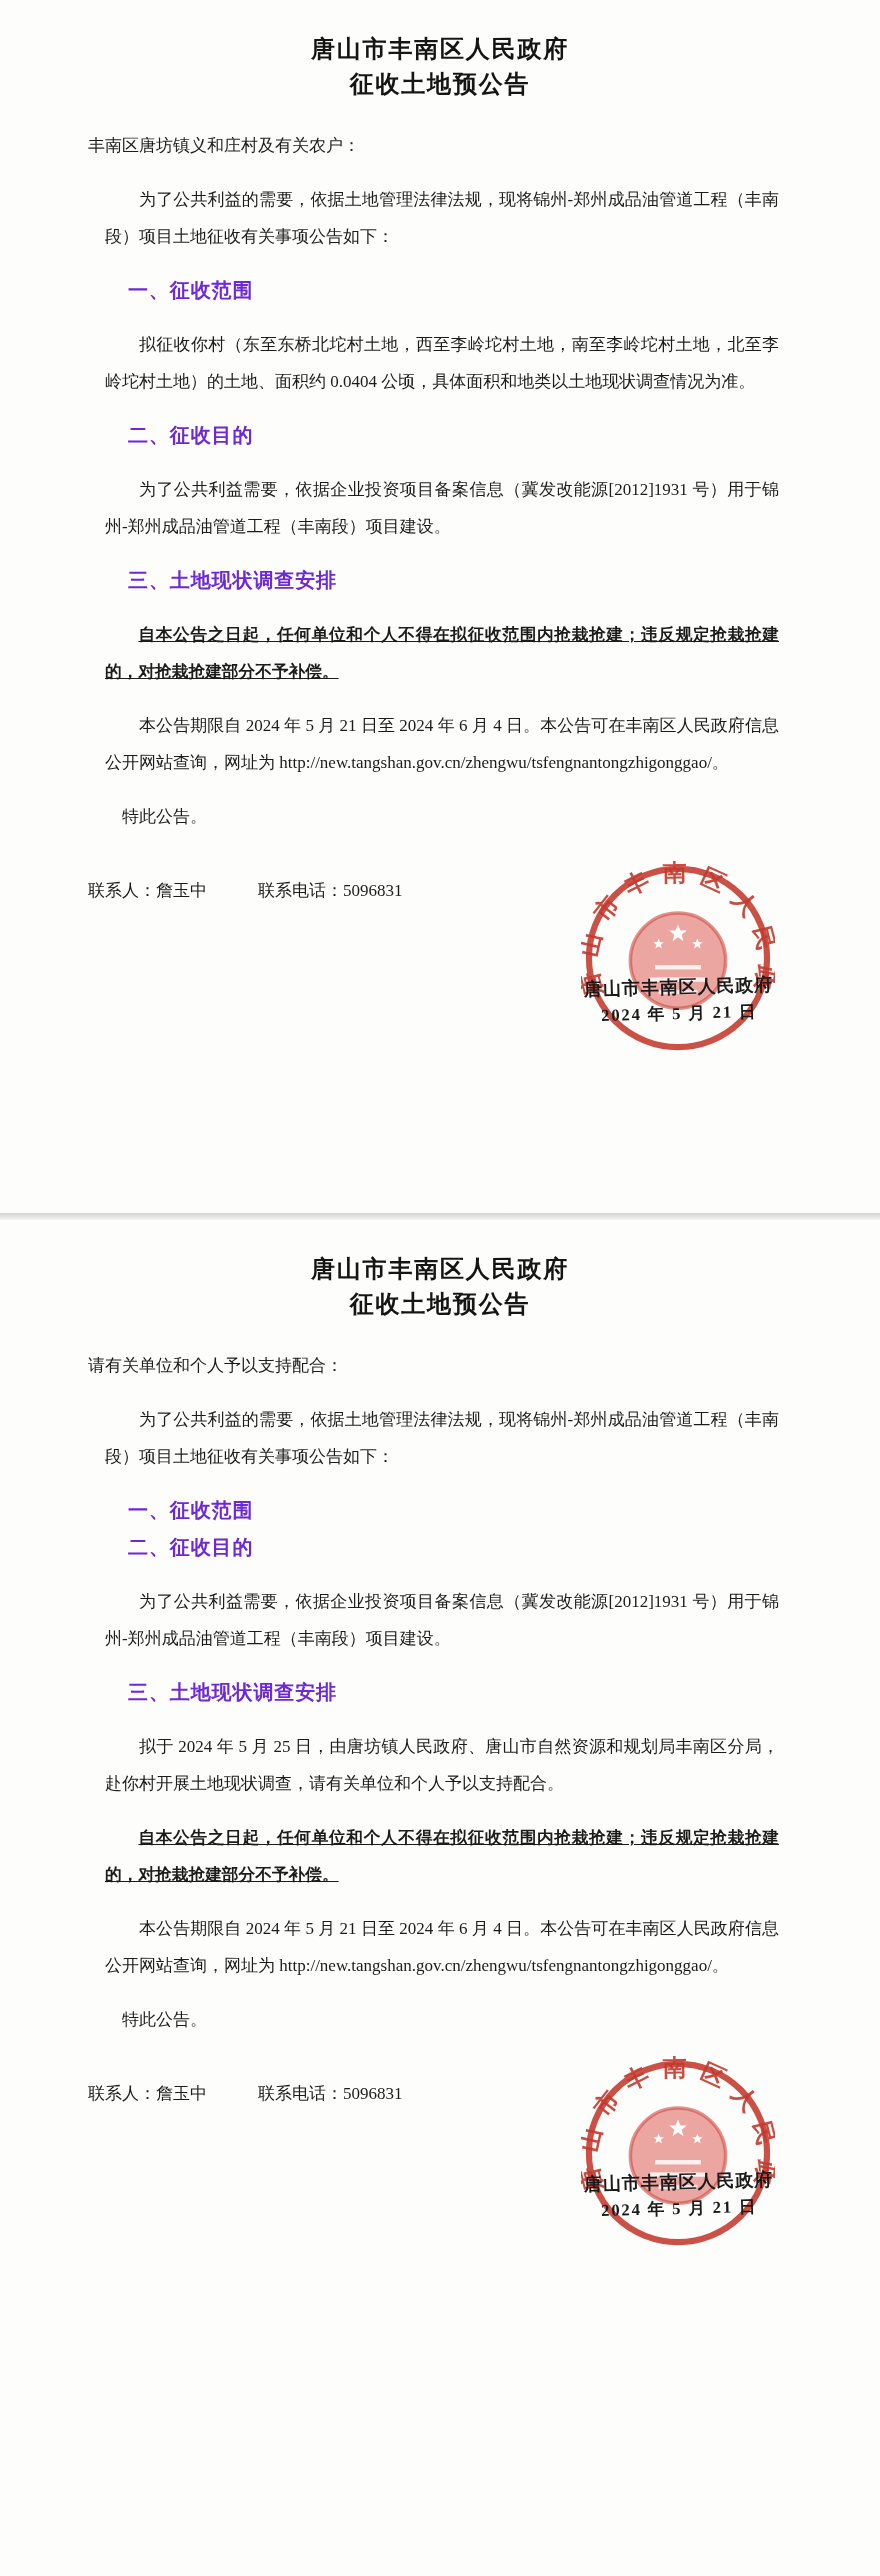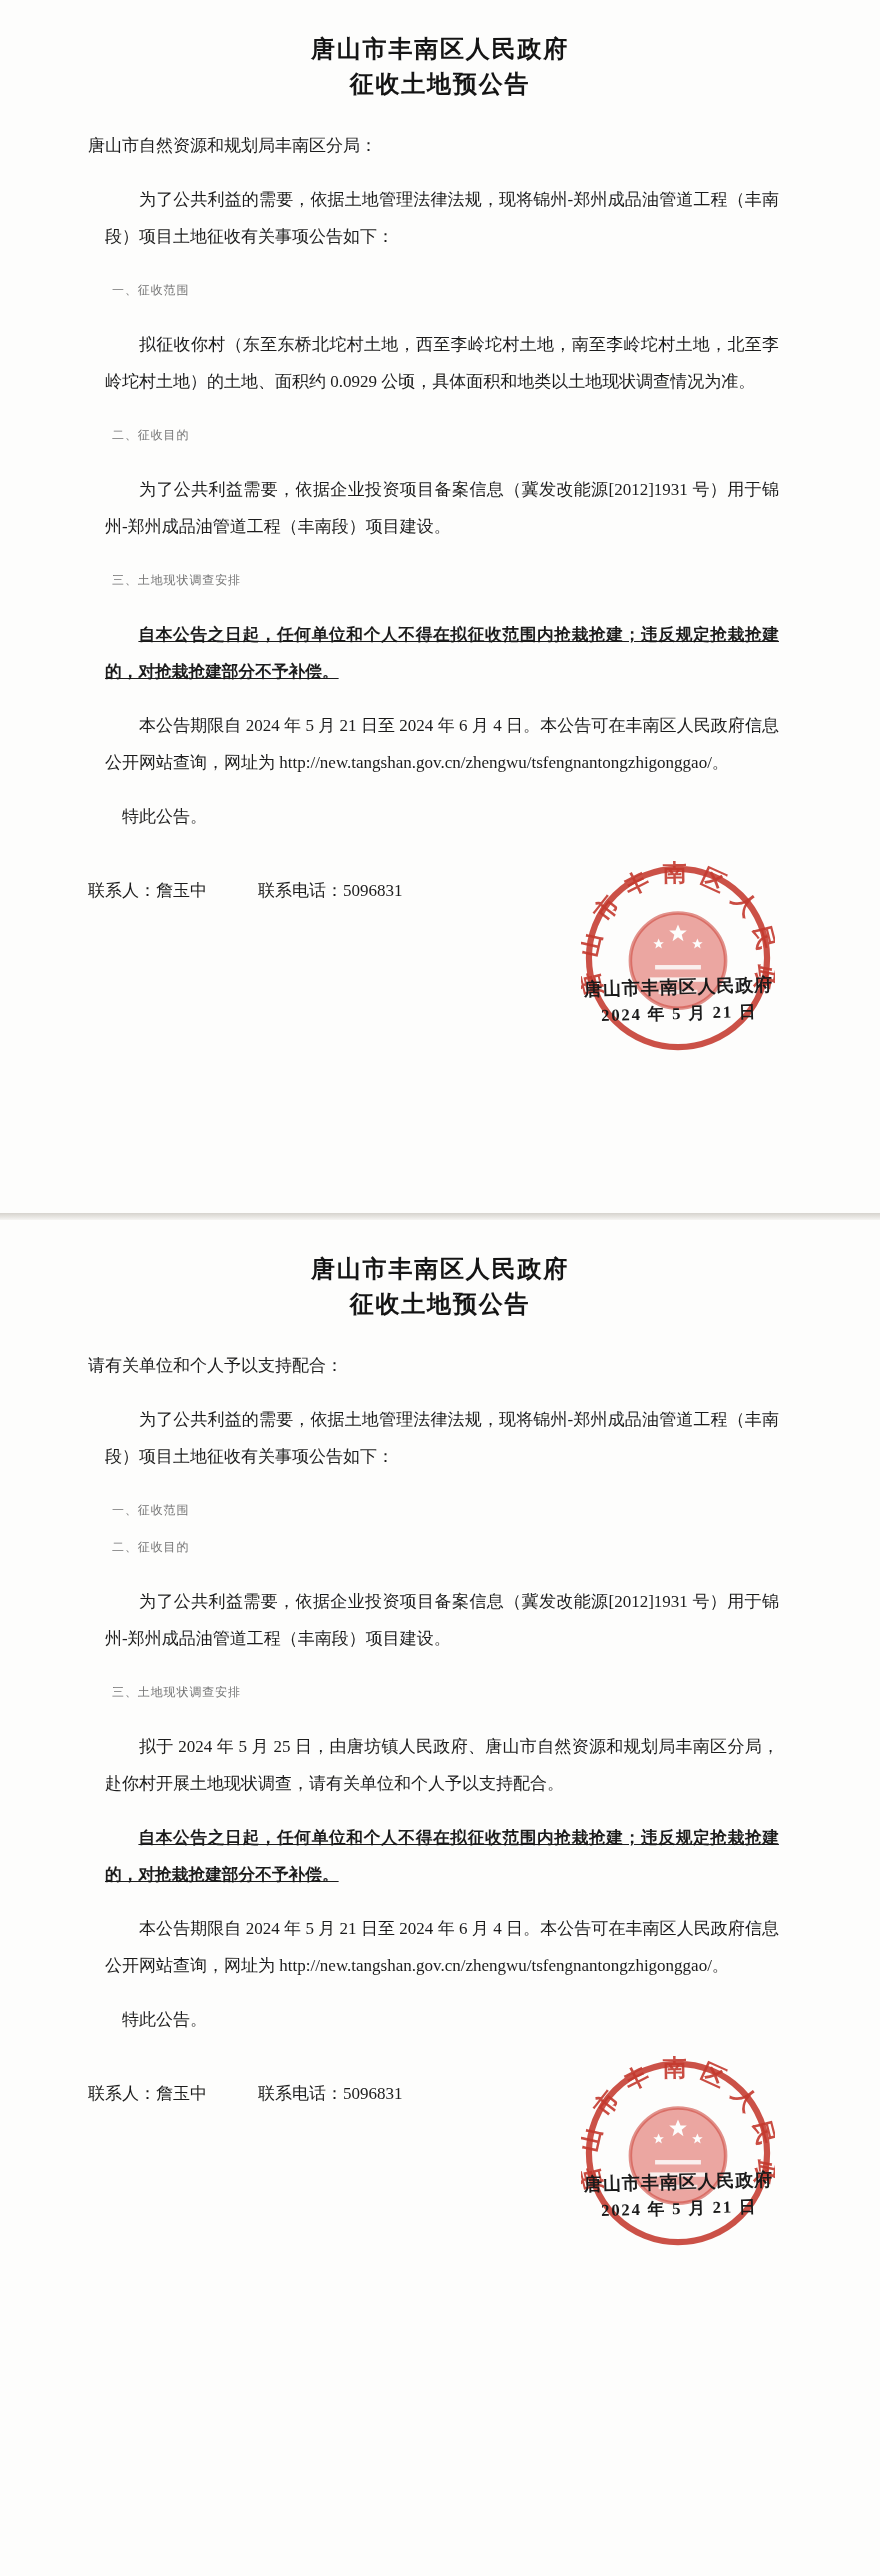--- a/index.html
+++ b/index.html
@@ -29,23 +29,23 @@
   }
   .doc-body{
     margin:0 84px 0 88px;
     font-size:17px;
     line-height:37px;
     text-align:justify;
   }
   .salutation{margin:25px 0 0 0;}
   .para{margin:17px;text-indent:2em;}
   .sec-heading{
-    margin:0;text-indent:2em;font-weight:400;
+    margin:0;text-indent:2em;font-weight:700;
     font-family:"Liberation Sans","DejaVu Sans",sans-serif;
-    font-size:12px;letter-spacing:0.9px;color:#737373;
+    font-size:20px;letter-spacing:0.9px;color:#6d28d9;
   }
   .bold-para{
     font-weight:700;
     font-family:"Liberation Sans","DejaVu Sans",sans-serif;
     font-size:16.7px;
     text-decoration:underline;
   }
   .closing{margin:0;text-indent:2em;}
   .contact-row{
     margin:37px 0 0 0;text-indent:0;
@@ -80,25 +80,25 @@
 
 <div class="sheet">
 
   <section class="page page-1">
     <header class="doc-head">
       <div class="doc-title-line">唐山市丰南区人民政府</div>
       <div class="doc-title-line">征收土地预公告</div>
     </header>
 
     <div class="doc-body">
-      <p class="salutation">唐山市自然资源和规划局丰南区分局：</p>
+      <p class="salutation">丰南区唐坊镇义和庄村及有关农户：</p>
       <p class="para">为了公共利益的需要，依据土地管理法律法规，现将锦州-郑州成品油管道工程（丰南段）项目土地征收有关事项公告如下：</p>
 
       <p class="sec-heading">一、征收范围</p>
-      <p class="para">拟征收你村（东至东桥北坨村土地，西至李岭坨村土地，南至李岭坨村土地，北至李岭坨村土地）的土地、面积约 0.0929 公顷，具体面积和地类以土地现状调查情况为准。</p>
+      <p class="para">拟征收你村（东至东桥北坨村土地，西至李岭坨村土地，南至李岭坨村土地，北至李岭坨村土地）的土地、面积约 0.0404 公顷，具体面积和地类以土地现状调查情况为准。</p>
 
       <p class="sec-heading">二、征收目的</p>
       <p class="para">为了公共利益需要，依据企业投资项目备案信息（冀发改能源[2012]1931 号）用于锦州-郑州成品油管道工程（丰南段）项目建设。</p>
 
       <p class="sec-heading">三、土地现状调查安排</p>
       <p class="para bold-para">自本公告之日起，任何单位和个人不得在拟征收范围内抢栽抢建；违反规定抢栽抢建的，对抢栽抢建部分不予补偿。</p>
       <p class="para">本公告期限自 2024 年 5 月 21 日至 2024 年 6 月 4 日。本公告可在丰南区人民政府信息公开网站查询，网址为 http://new.tangshan.gov.cn/zhengwu/tsfengnantongzhigonggao/。</p>
 
       <p class="closing">特此公告。</p>
 

